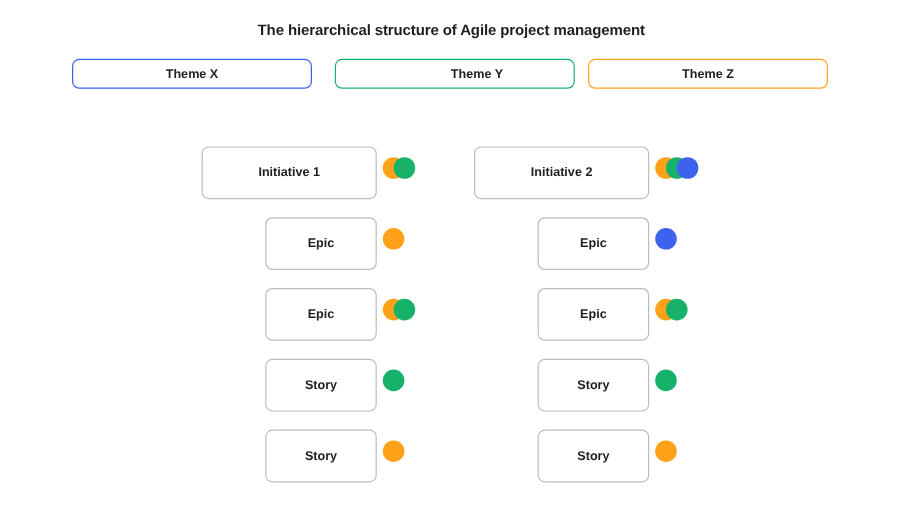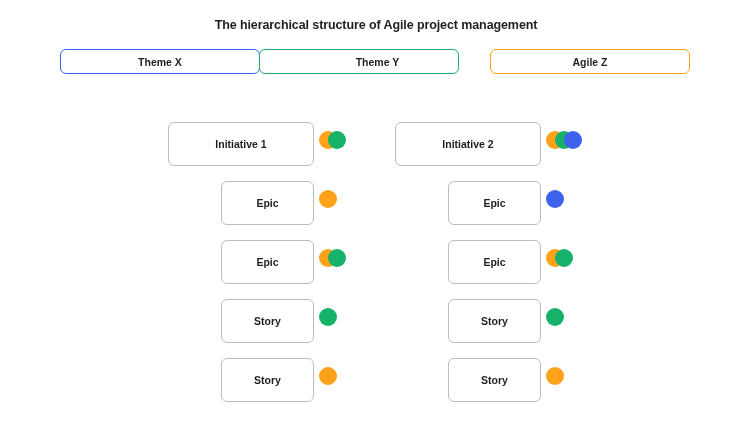--- a/index.html
+++ b/index.html
@@ -23,25 +23,25 @@
     }
   </style>
 </head>
 <body>
 
 <div class="title">The hierarchical structure of Agile project management</div>
 
 <div class="box theme" style="left:60px;border-color:#3d63ee;">
   <span>Theme X</span>
 </div>
-<div class="box theme" style="left:259px;border-color:#17b26a;padding-left:37px;">
+<div class="box theme" style="left:279px;border-color:#17b26a;padding-left:37px;">
   <span>Theme Y</span>
 </div>
 <div class="box theme" style="left:490px;border-color:#ffa21a;">
-  <span>Agile Z</span>
+  <span>Theme Z</span>
 </div>
 
 <div class="box node" style="left:168px;top:122px;width:146px;">
   <span>Initiative 1</span>
 </div>
 <div class="dots" style="left: 319px; top: 131px; width: 27px;">
     <span class="dot" style="left: 0px; background: rgb(255, 162, 26);"></span>
     <span class="dot" style="left: 9px; background: rgb(23, 178, 106);"></span>
   </div>
 

